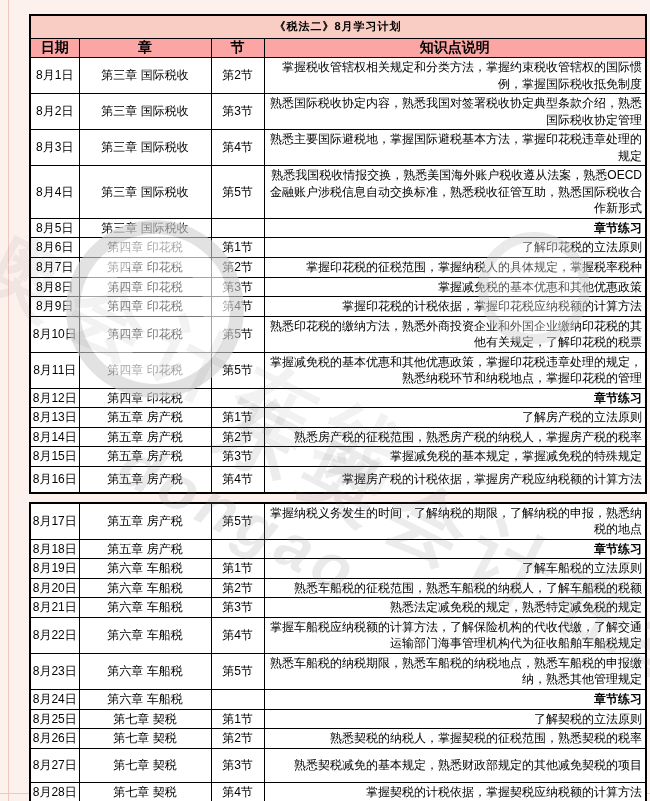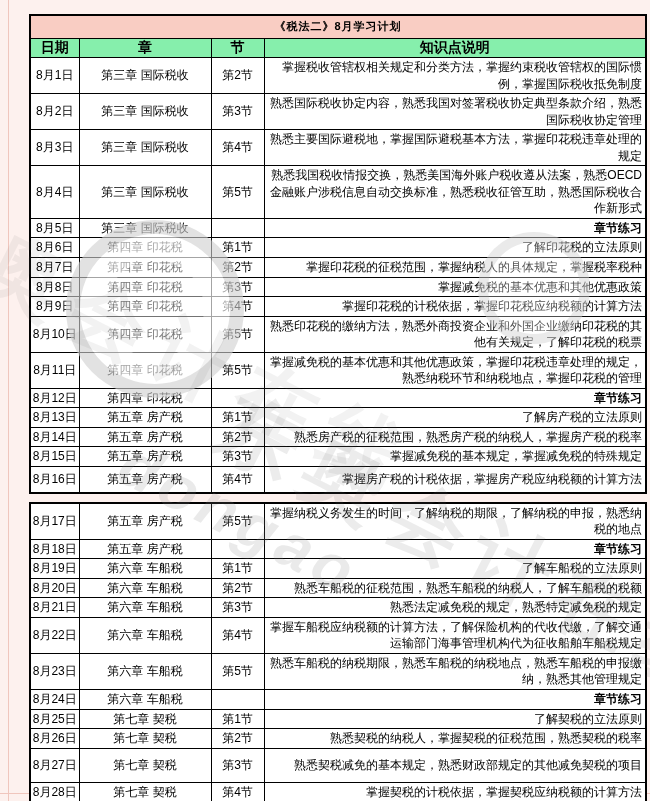--- a/index.html
+++ b/index.html
@@ -12,21 +12,21 @@
   .guide-v{position:absolute;left:8px;top:0;height:801px;width:0;border-left:1px solid #f0c6bd;}
   .guide-h{position:absolute;left:0;top:793px;width:650px;height:0;border-top:1px solid #f0c6bd;}
 
   .sheet{position:absolute;left:29px;top:14px;width:616px;}
   table{border-collapse:collapse;table-layout:fixed;width:616px;background:#fff;border:2px solid #000;}
   td,th{border:1px solid #000;overflow:hidden;}
   .title-cell{
     background:#f9cdc3;font-weight:bold;font-size:11px;text-align:center;
     height:20px;padding:1px 2px;letter-spacing:1px;
   }
-  th{background:#86efac;font-weight:bold;font-size:14px;height:18px;padding:0 2px;text-align:center;}
+  th{background:#fca5a5;font-weight:bold;font-size:14px;height:18px;padding:0 2px;text-align:center;}
   td{font-size:12px;line-height:1.38;padding:1px 3px;vertical-align:middle;}
   tr{height:17px;}
   .col-date{width:49px;}
   .col-chapter{width:132px;}
   .col-section{width:53px;}
   .col-desc{width:382px;}
   td.c-date,td.c-chapter,td.c-section{text-align:center;padding:1px 1px;}
   td.c-desc{text-align:right;}
   td.exercise{font-weight:bold;}
   .gap{height:8px;}

